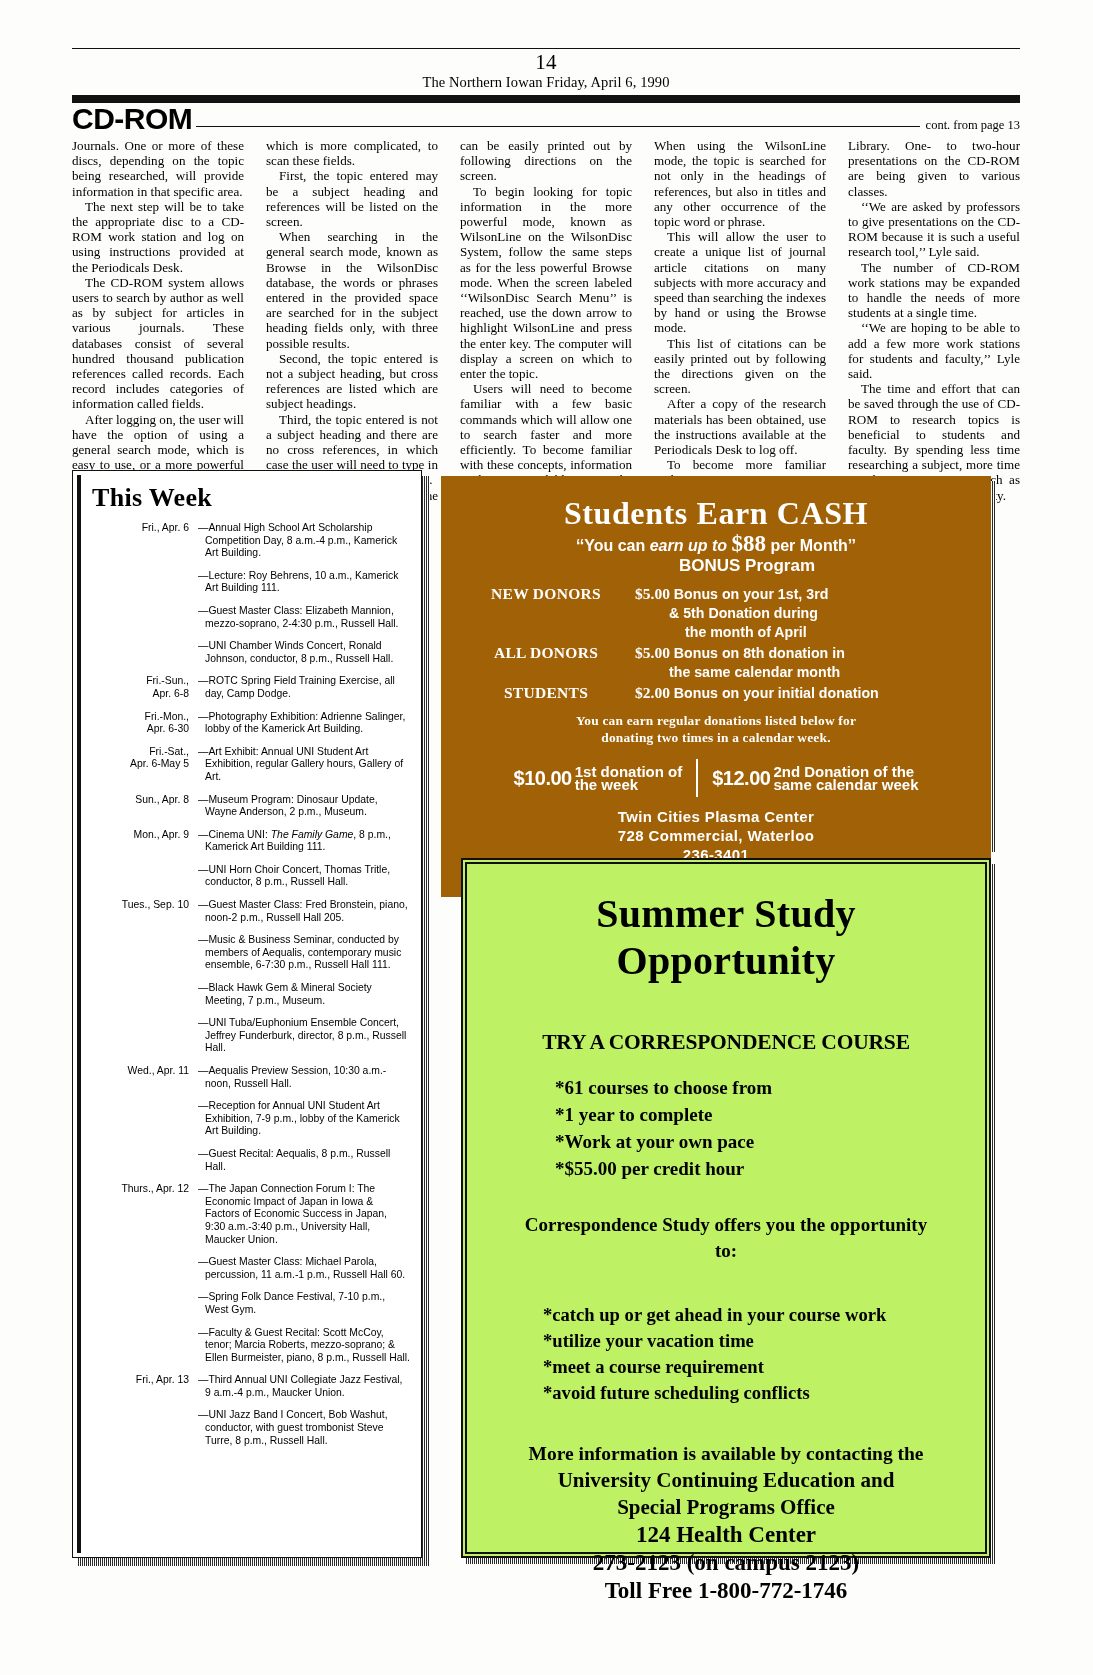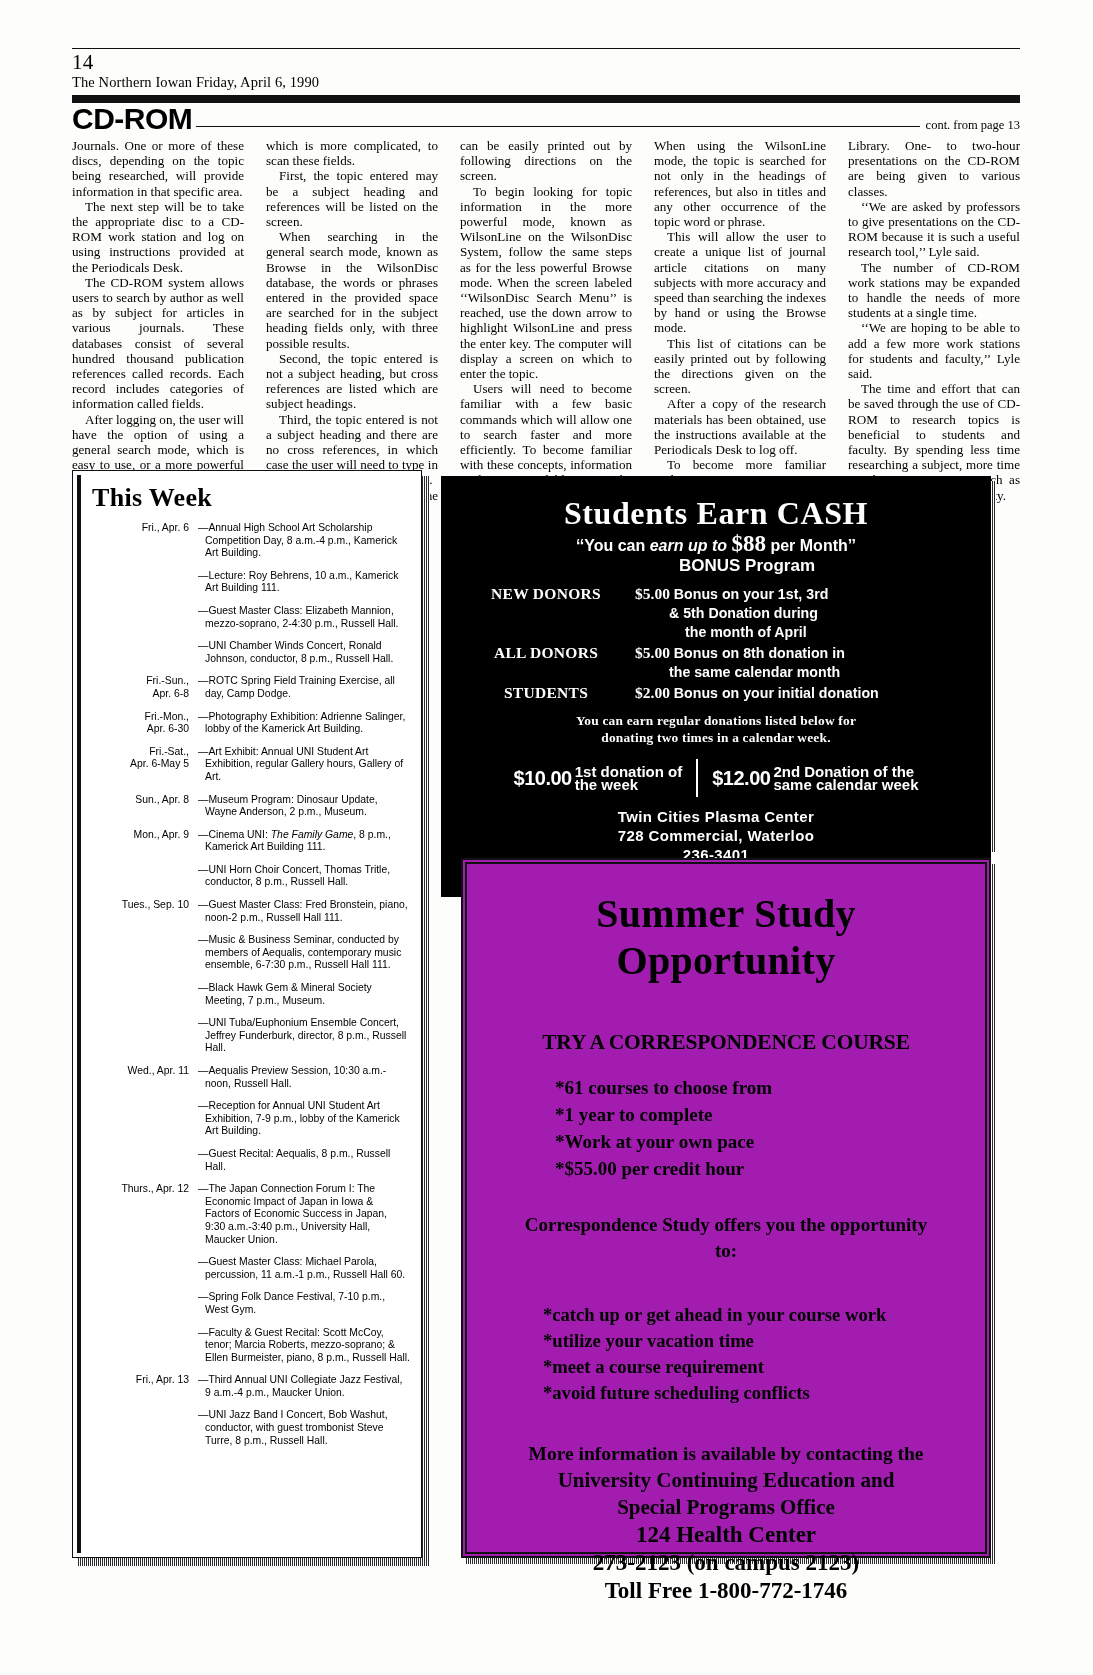--- a/index.html
+++ b/index.html
@@ -23,20 +23,21 @@
     height: 1675px;
     background: #fdfdfb;
   }
 
   
   .masthead {
     position: absolute;
     left: 72px;
     top: 48px;
     width: 948px;
+    text-align: center;
   }
   .masthead-rule {
     border-top: 1.5px solid #111;
     width: 100%;
     height: 0;
   }
   .folio-num {
     font-family: "Liberation Serif", serif;
     font-size: 21px;
     line-height: 23px;
@@ -193,21 +194,21 @@
     height: 371px;
     background: repeating-linear-gradient(
       90deg, #2a2a2a 0px, #2a2a2a 1px, #ffffff 1px, #ffffff 2px);
   }
   .plasma {
     position: absolute;
     left: 441px;
     top: 476px;
     width: 550px;
     height: 421px;
-    background: #000000;
+    background: #a16207;
     color: #ffffff;
     box-sizing: border-box;
     overflow: hidden;
   }
   .plasma-headline {
     text-align: center;
     font-family: "Liberation Serif", serif;
     font-weight: bold;
     font-size: 32px;
     line-height: 34px;
@@ -326,21 +327,21 @@
     height: 700px;
     background: repeating-linear-gradient(
       90deg, #2a2a2a 0px, #2a2a2a 1px, #ffffff 1px, #ffffff 2px);
   }
   .summer {
     position: absolute;
     left: 461px;
     top: 858px;
     width: 530px;
     height: 700px;
-    background: #a21caf;
+    background: #bef264;
     box-sizing: border-box;
     border: 2px solid #111;
     padding: 2px;
   }
   .summer-inner {
     width: 100%;
     height: 100%;
     border: 2px solid #111;
     box-sizing: border-box;
     padding: 14px 20px;
@@ -492,21 +493,21 @@
       <div class="tw-row">
         <div class="tw-date">Mon., Apr. 9</div>
         <div class="tw-events">
           <div class="tw-event">—Cinema UNI: <em>The Family Game</em>, 8 p.m., Kamerick Art Building 111.</div>
           <div class="tw-event">—UNI Horn Choir Concert, Thomas Tritle, conductor, 8 p.m., Russell Hall.</div>
         </div>
       </div>
       <div class="tw-row">
         <div class="tw-date">Tues., Sep. 10</div>
         <div class="tw-events">
-          <div class="tw-event">—Guest Master Class: Fred Bronstein, piano, noon-2 p.m., Russell Hall 111.</div>
+          <div class="tw-event">—Guest Master Class: Fred Bronstein, piano, noon-2 p.m., Russell Hall 205.</div>
           <div class="tw-event">—Music &amp; Business Seminar, conducted by members of Aequalis, contemporary music ensemble, 6-7:30 p.m., Russell Hall 111.</div>
           <div class="tw-event">—Black Hawk Gem &amp; Mineral Society Meeting, 7 p.m., Museum.</div>
           <div class="tw-event">—UNI Tuba/Euphonium Ensemble Concert, Jeffrey Funderburk, director, 8 p.m., Russell Hall.</div>
         </div>
       </div>
       <div class="tw-row">
         <div class="tw-date">Wed., Apr. 11</div>
         <div class="tw-events">
           <div class="tw-event">—Aequalis Preview Session, 10:30 a.m.-noon, Russell Hall.</div>
           <div class="tw-event">—Reception for Annual UNI Student Art Exhibition, 7-9 p.m., lobby of the Kamerick Art Building.</div>

